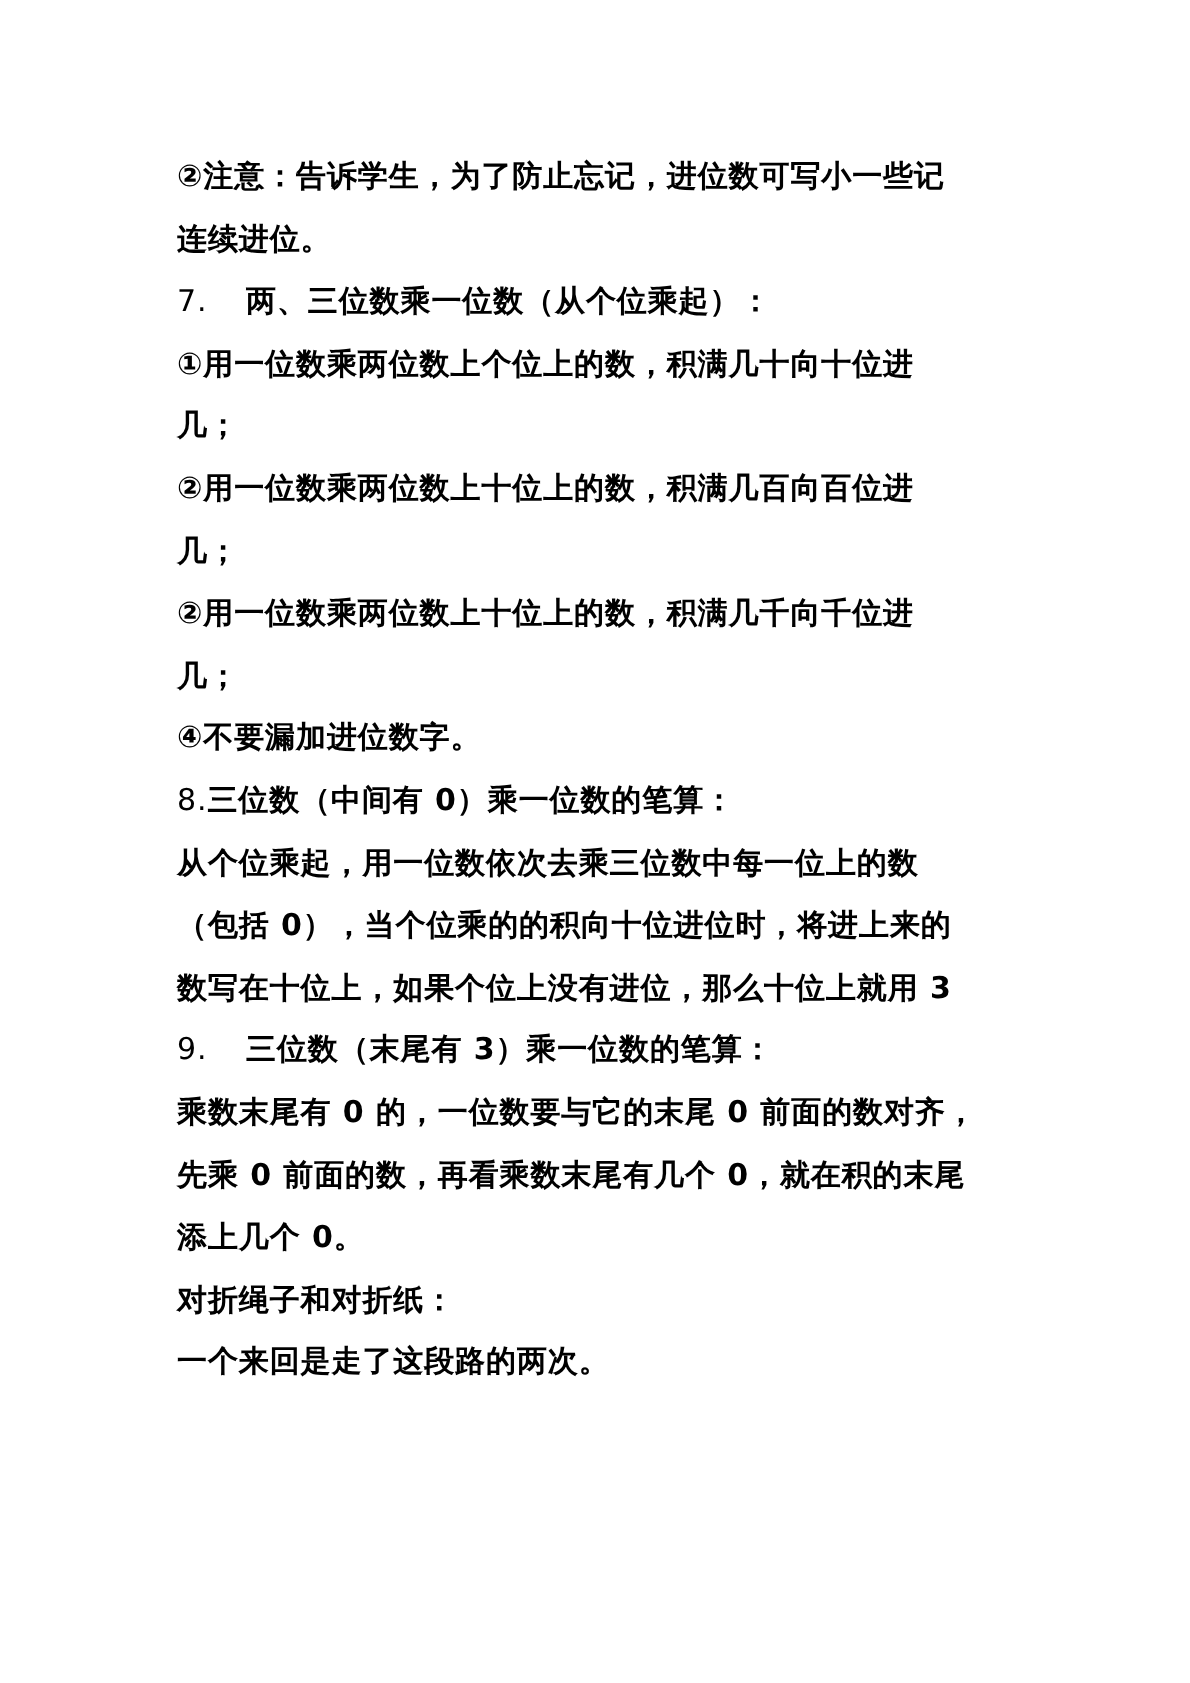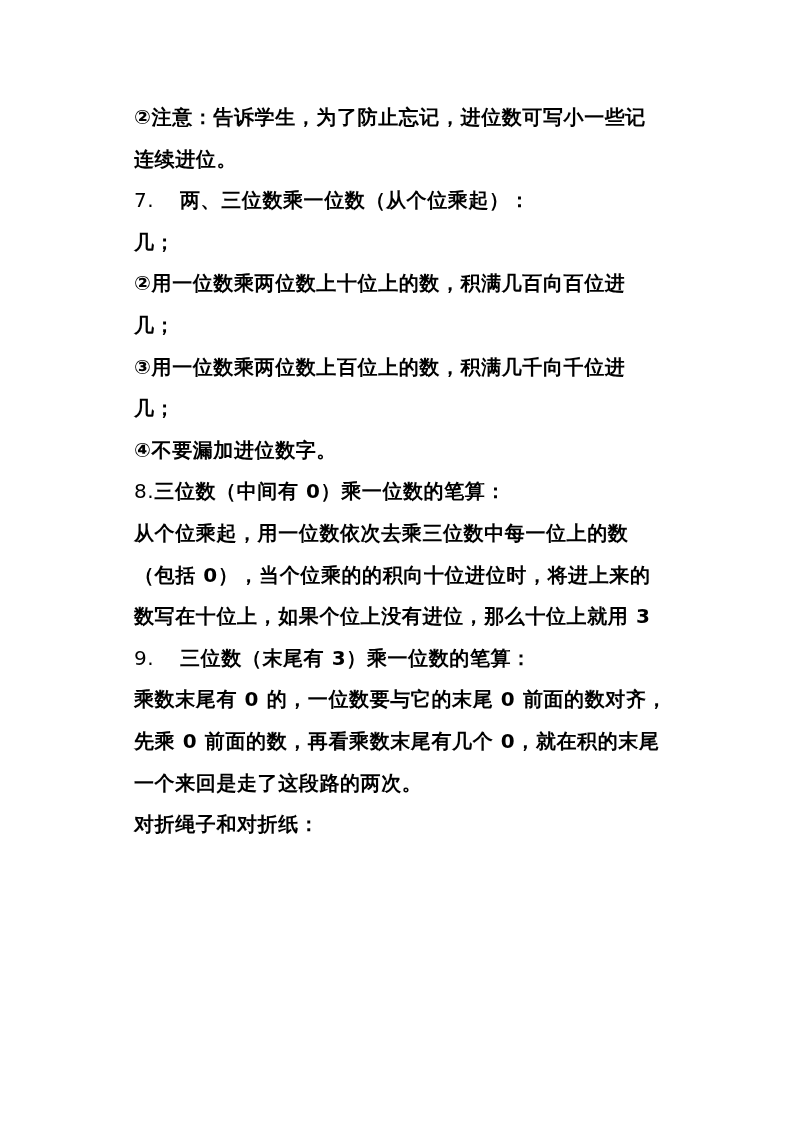--- a/index.html
+++ b/index.html
@@ -13,21 +13,20 @@
       position: relative;
       overflow: hidden;
       font-family: "DejaVu Sans", "Liberation Sans", sans-serif;
       color: #000000;
     }
     .page {
       position: absolute;
       left: 118px;
       top: 97px;
       width: 560px;
-      margin-left: 16px;
     }
     .line {
       height: 41.6px;
       line-height: 41.6px;
       font-size: 20px;
       font-weight: bold;
       white-space: nowrap;
       letter-spacing: 0.6px;
     }
     .num {
@@ -37,28 +36,30 @@
     .num.wide { width: 46px; }
     .num.wider { width: 56px; }
   </style>
 </head>
 <body>
 
 <div class="page">
   <div class="line"><span>②注意：告诉学生，为了防止忘记，进位数可写小一些记</span></div>
   <div class="line"><span>连续进位。</span></div>
   <div class="line"><span class="num wide">7.</span><span>两、三位数乘一位数（从个位乘起）：</span></div>
+  <div class="line"><span>①用一位数乘两位数上个位上的数，积满几十向十位进</span></div>
   <div class="line"><span>几；</span></div>
   <div class="line"><span>②用一位数乘两位数上十位上的数，积满几百向百位进</span></div>
   <div class="line"><span>几；</span></div>
-  <div class="line"><span>③用一位数乘两位数上百位上的数，积满几千向千位进</span></div>
+  <div class="line"><span>②用一位数乘两位数上十位上的数，积满几千向千位进</span></div>
   <div class="line"><span>几；</span></div>
   <div class="line"><span>④不要漏加进位数字。</span></div>
   <div class="line"><span class="num">8.</span><span>三位数（中间有 0）乘一位数的笔算：</span></div>
   <div class="line"><span>从个位乘起，用一位数依次去乘三位数中每一位上的数</span></div>
   <div class="line"><span>（包括 0），当个位乘的的积向十位进位时，将进上来的</span></div>
   <div class="line"><span>数写在十位上，如果个位上没有进位，那么十位上就用 3</span></div>
   <div class="line"><span class="num wide">9.</span><span>三位数（末尾有 3）乘一位数的笔算：</span></div>
   <div class="line"><span>乘数末尾有 0 的，一位数要与它的末尾 0 前面的数对齐，</span></div>
   <div class="line"><span>先乘 0 前面的数，再看乘数末尾有几个 0，就在积的末尾</span></div>
+  <div class="line"><span>添上几个 0。</span></div>
+  <div class="line"><span>对折绳子和对折纸：</span></div>
   <div class="line"><span>一个来回是走了这段路的两次。</span></div>
-  <div class="line"><span>对折绳子和对折纸：</span></div>
 </div>
 
 </body></html>

